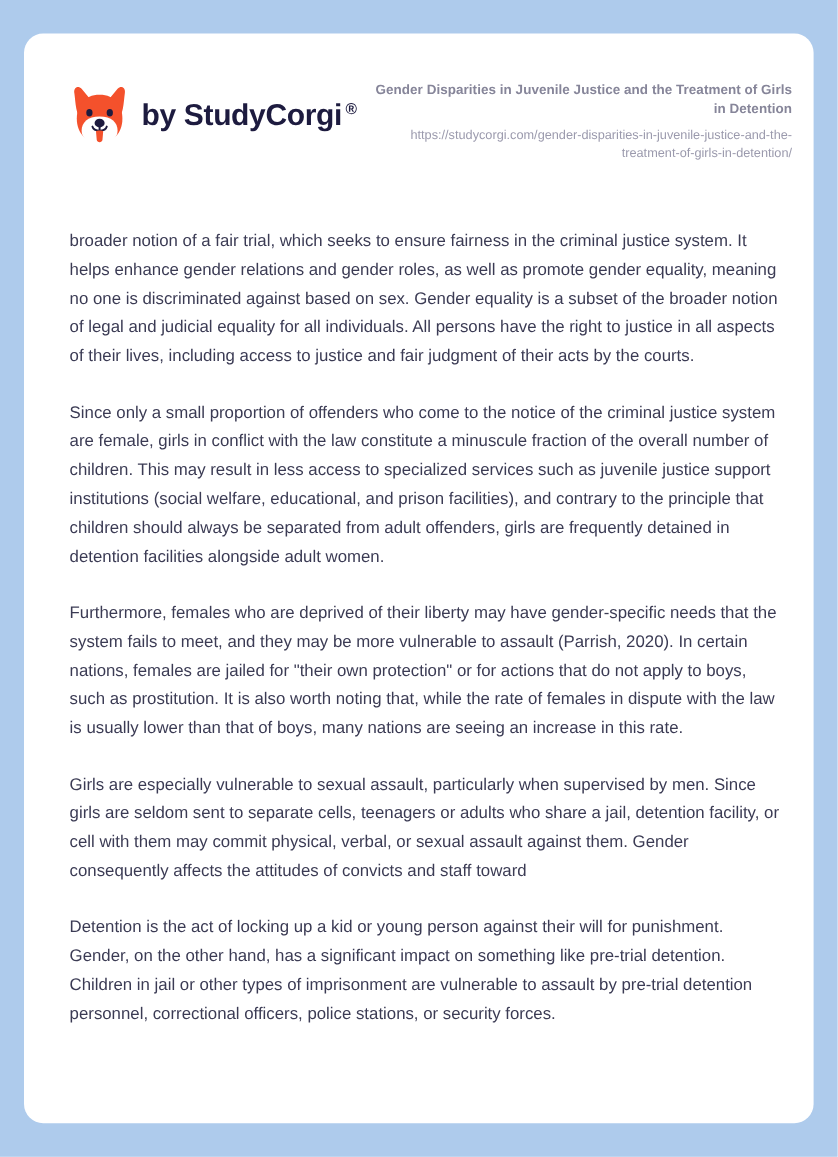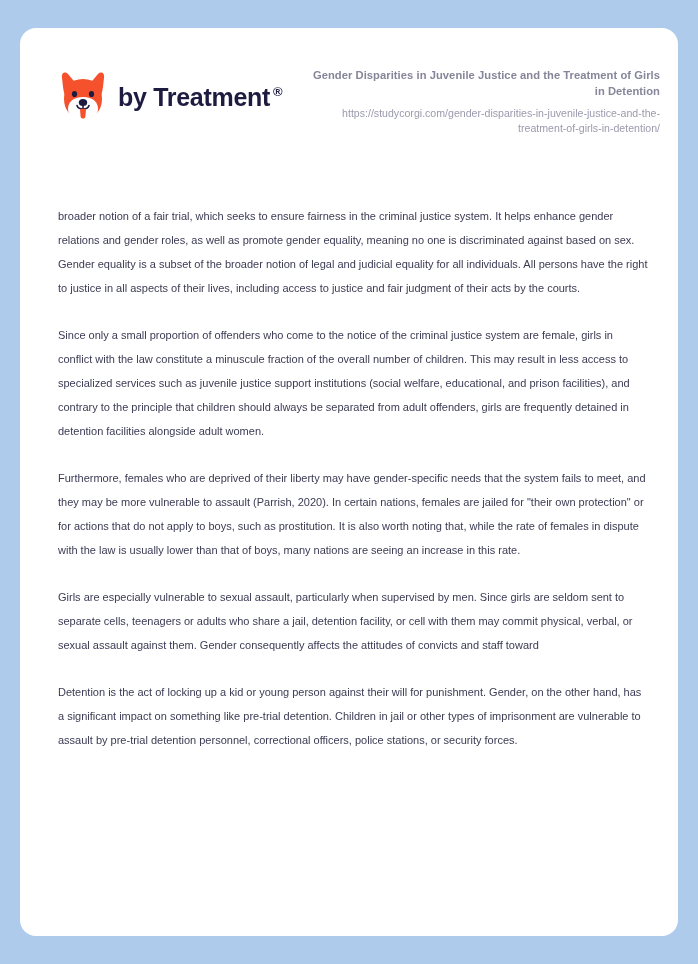--- a/index.html
+++ b/index.html
@@ -102,24 +102,24 @@
   .doc-body {
     position: absolute;
     left: 38px;
     top: 160px;
     width: 592px;
     height: 752px;
     overflow: hidden;
   }
 
   .doc-paragraph {
-    font-size: 11px;
+    font-size: 14px;
     line-height: 24px;
     color: #3b3b54;
-    margin: 16px 0 23px 0;
+    margin: 0 0 23px 0;
     text-align: left;
     letter-spacing: 0.0px;
   }
   .doc-paragraph:last-child {
     margin-bottom: 0;
   }
 </style>
 </head>
 <body>
 
@@ -143,21 +143,21 @@
 
         <ellipse cx="25" cy="31.5" rx="4.2" ry="3.6" fill="#1d1b3f"></ellipse>
 
         <path d="M25 35 L25 38" stroke="#1d1b3f" stroke-width="1.6" stroke-linecap="round"></path>
         <path d="M25 38 C21.5 38 19.5 36.5 19 34.5" stroke="#1d1b3f" stroke-width="1.6" fill="none" stroke-linecap="round"></path>
         <path d="M25 38 C28.5 38 30.5 36.5 31 34.5" stroke="#1d1b3f" stroke-width="1.6" fill="none" stroke-linecap="round"></path>
 
         <path d="M22 38.5 C22 37.6 28 37.6 28 38.5 L27.4 45.5 C27.2 48.2 22.8 48.2 22.6 45.5 Z" fill="#f4512c"></path>
       </svg>
       <div class="brand-text">
-        <span>by Treatment</span><span class="brand-reg">®</span>
+        <span>by StudyCorgi</span><span class="brand-reg">®</span>
       </div>
     </div>
 
     <div class="header-meta">
       <p class="header-title">Gender Disparities in Juvenile Justice and the Treatment of Girls in Detention</p>
       <p class="header-url">https://studycorgi.com/gender-disparities-in-juvenile-justice-and-the-treatment-of-girls-in-detention/</p>
     </div>
 
   </div>
 

